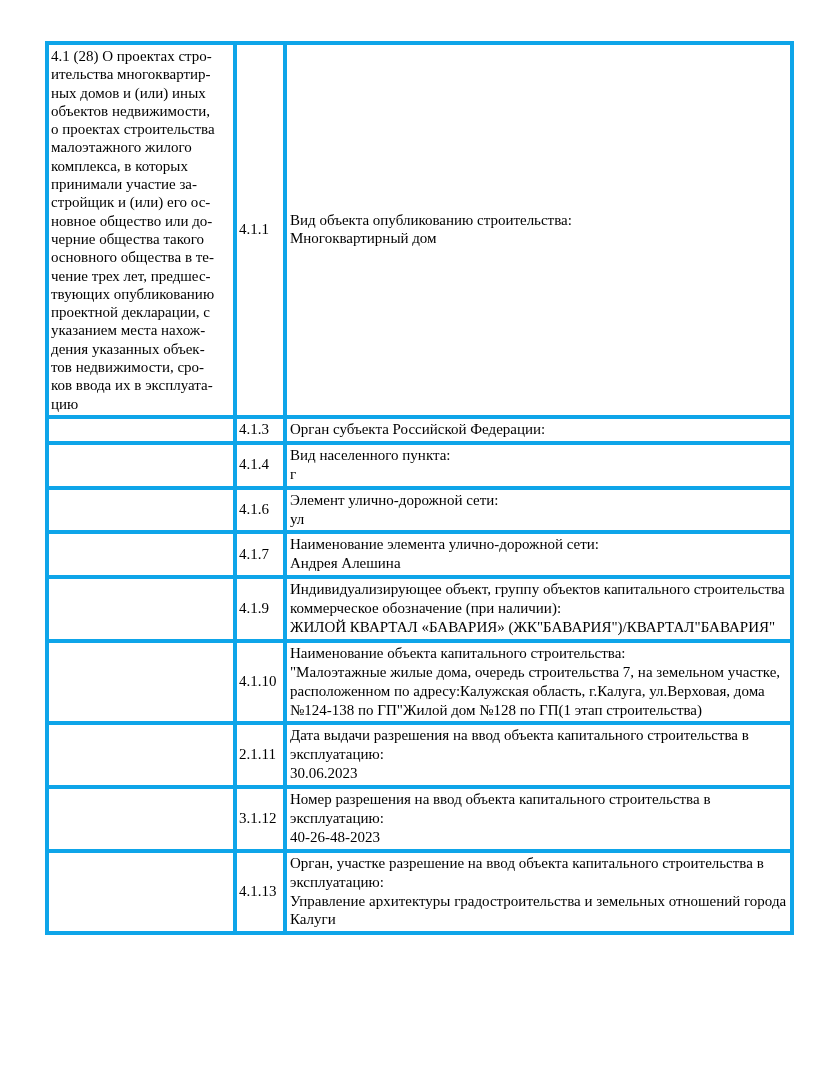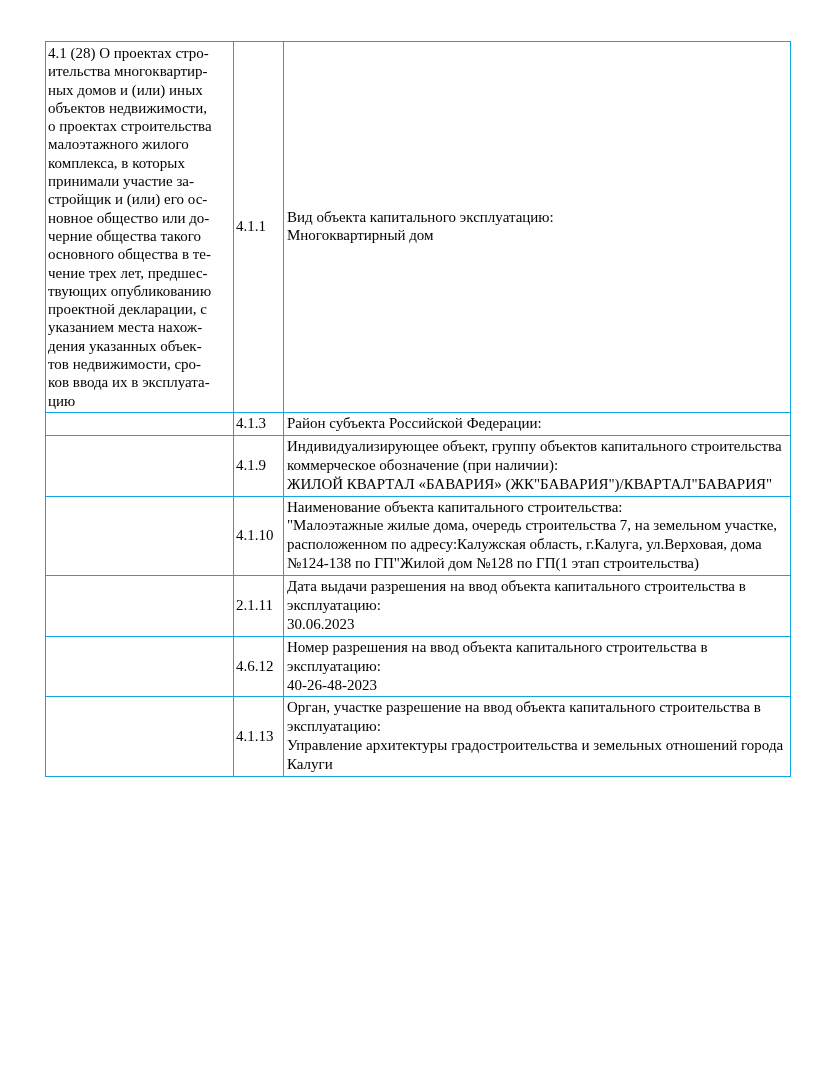--- a/index.html
+++ b/index.html
@@ -11,21 +11,21 @@
     font-size: 15px;
     color: #000000;
   }
   .page { padding: 41px 45px 20px 45px; }
   table.decl {
     border-collapse: collapse;
     table-layout: fixed;
     width: 745px;
   }
   td {
-    border: 1px solid #0ea5e9;
+    border: 4px solid #0ea5e9;
     vertical-align: middle;
     padding: 1px 3px 2px 3px;
     line-height: 1.26;
     word-wrap: break-word;
   }
   td.c1 {
     vertical-align: top;
     white-space: pre-line;
     line-height: 1.22;
     padding: 2px 2px 2px 2px;
@@ -64,37 +64,61 @@
 чение трех лет, предшес-
 твующих опубликованию
 проектной декларации, с
 указанием места нахож-
 дения указанных объек-
 тов недвижимости, сро-
 ков ввода их в эксплуата-
 цию</td>
         <td class="c2">4.1.1</td>
         <td class="c3">
-          <div class="lbl">Вид объекта капитального эксплуатацию:</div>
+          <div class="lbl">Вид объекта опубликованию строительства:</div>
           <div class="val">Многоквартирный дом</div>
         </td>
       </tr>
 
 
       <tr>
         <td class="c1"></td>
         <td class="c2">4.1.3</td>
         <td class="c3">
-          <div class="lbl">Район субъекта Российской Федерации:</div>
+          <div class="lbl">Орган субъекта Российской Федерации:</div>
+        </td>
+      </tr>
+
+      <tr>
+        <td class="c1"></td>
+        <td class="c2">4.1.4</td>
+        <td class="c3">
+          <div class="lbl">Вид населенного пункта:</div>
+          <div class="val">г</div>
         </td>
       </tr>
 
 
+      <tr>
+        <td class="c1"></td>
+        <td class="c2">4.1.6</td>
+        <td class="c3">
+          <div class="lbl">Элемент улично-дорожной сети:</div>
+          <div class="val">ул</div>
+        </td>
+      </tr>
 
-
+      <tr>
+        <td class="c1"></td>
+        <td class="c2">4.1.7</td>
+        <td class="c3">
+          <div class="lbl">Наименование элемента улично-дорожной сети:</div>
+          <div class="val">Андрея Алешина</div>
+        </td>
+      </tr>
 
 
       <tr>
         <td class="c1"></td>
         <td class="c2">4.1.9</td>
         <td class="c3">
           <div class="lbl">Индивидуализирующее объект, группу объектов капитального строительства коммерческое обозначение (при наличии):</div>
           <div class="val">ЖИЛОЙ КВАРТАЛ «БАВАРИЯ» (ЖК"БАВАРИЯ")/КВАРТАЛ"БАВАРИЯ"</div>
         </td>
       </tr>
@@ -112,21 +136,21 @@
         <td class="c1"></td>
         <td class="c2">2.1.11</td>
         <td class="c3">
           <div class="lbl">Дата выдачи разрешения на ввод объекта капитального строительства в эксплуатацию:</div>
           <div class="val">30.06.2023</div>
         </td>
       </tr>
 
       <tr>
         <td class="c1"></td>
-        <td class="c2">4.6.12</td>
+        <td class="c2">3.1.12</td>
         <td class="c3">
           <div class="lbl">Номер разрешения на ввод объекта капитального строительства в эксплуатацию:</div>
           <div class="val">40-26-48-2023</div>
         </td>
       </tr>
 
       <tr>
         <td class="c1"></td>
         <td class="c2">4.1.13</td>
         <td class="c3">

